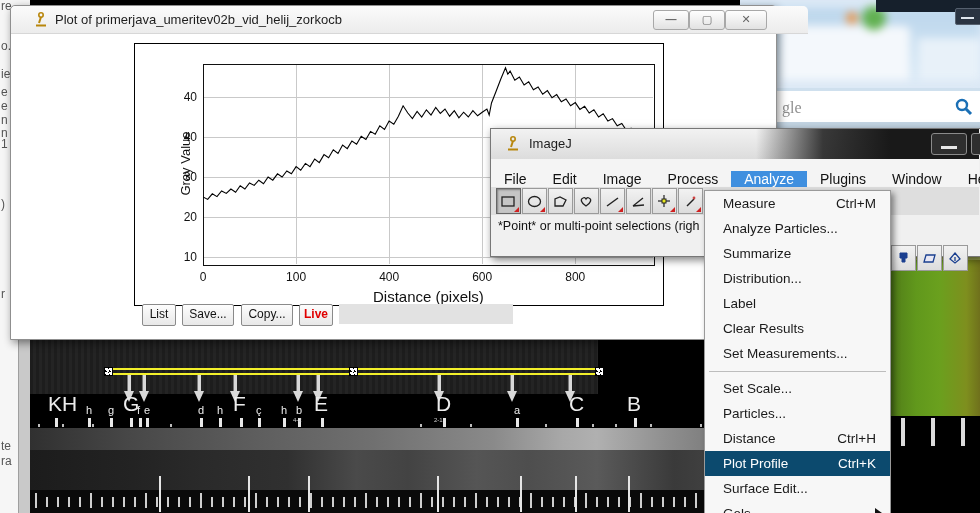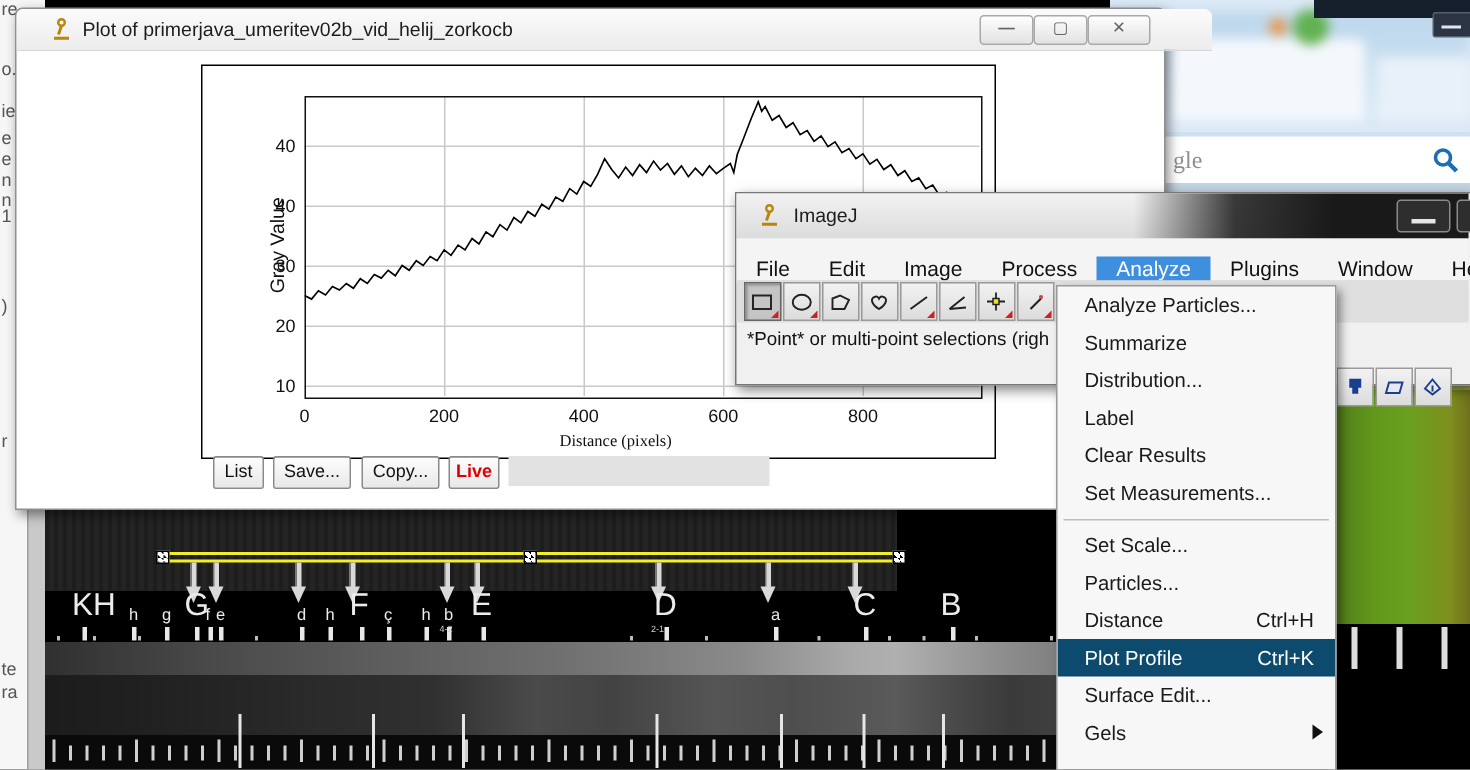--- a/index.html
+++ b/index.html
@@ -64,21 +64,21 @@
   .win-title{position:absolute;left:44px;top:6px;font-size:13px;color:#1d1d1d;}
   .mic-icon{position:absolute;width:16px;height:16px;}
   .winbtn{position:absolute;top:4px;width:34px;height:18px;background:linear-gradient(180deg,#fefefe,#e2e2e2);
      border:1px solid #a8a8a8;border-radius:3px;color:#666;text-align:center;font-size:11px;line-height:16px;font-weight:bold;}
   #plot-canvas{left:123px;top:37px;width:528px;height:261px;background:#fff;border:1px solid #000;}
   .gline{position:absolute;background:#c9c9c9;}
   #axes-frame{position:absolute;border:1px solid #111;}
   .ytick-label{position:absolute;font-size:12px;color:#111;text-align:right;width:24px;}
   .xtick-label{position:absolute;font-size:12px;color:#111;text-align:center;width:40px;}
   #ylabel{position:absolute;font-size:13px;color:#111;transform:rotate(-90deg);transform-origin:center;}
-  #xlabel{position:absolute;font-size:11px;color:#111;font-family:Liberation Serif, serif;}
+  #xlabel{position:absolute;font-size:15px;color:#111;}
   .pbtn{position:absolute;top:298px;height:20px;background:linear-gradient(180deg,#fdfdfd,#e8e8e8);
      border:1px solid #8a8a8a;border-radius:2px;font-size:12px;color:#111;text-align:center;line-height:18px;}
   #live-btn{color:#e00000;font-weight:bold;}
   #plot-field{left:328px;top:298px;width:174px;height:20px;background:#e2e2e2;}
   
   #imagej-window{left:490px;top:128px;width:490px;height:127px;background:#f0f0f0;border:1px solid #777;
      box-shadow:2px 3px 8px rgba(0,0,0,.5);z-index:20;}
   #ij-titlebar{left:0;top:0;width:488px;height:30px;background:linear-gradient(180deg,#f2f2f2,#dcdcdc);}
   #ij-titledark{left:265px;top:0;width:223px;height:30px;
      background:linear-gradient(90deg,rgba(25,25,25,0),rgba(25,25,25,.85) 30%,#191919 60%);}
@@ -370,21 +370,21 @@
         <div class="gline" style="left: 68px; top: 53px; width: 450px; height: 1px;"></div>
       </div>
     <div id="axes-frame" style="left: 68px; top: 20px; width: 450px; height: 200px;"></div>
     <div id="ticklabel-holder">
         <div class="ytick-label" style="left: 38px; top: 206px;">10</div>
         <div class="ytick-label" style="left: 38px; top: 166px;">20</div>
         <div class="ytick-label" style="left: 38px; top: 126px;">30</div>
         <div class="ytick-label" style="left: 38px; top: 86px;">40</div>
         <div class="ytick-label" style="left: 38px; top: 46px;">40</div>
         <div class="xtick-label" style="left: 48px; top: 226px;">0</div>
-        <div class="xtick-label" style="left: 141.071px; top: 226px;">200</div>
+        <div class="xtick-label" style="left: 141.071px; top: 226px;">100</div>
         <div class="xtick-label" style="left: 234.143px; top: 226px;">400</div>
         <div class="xtick-label" style="left: 327.214px; top: 226px;">600</div>
         <div class="xtick-label" style="left: 420.285px; top: 226px;">800</div>
       </div>
     <div id="ylabel" style="left: 10px; top: 112px; width: 80px; text-align: center;">Gray Value</div>
     <div id="xlabel" style="left: 238px; top: 244px;">Distance (pixels)</div>
     <svg id="profile-svg" class="abs" width="450" height="200" style="left: 68px; top: 20px; width: 450px; height: 200px;">
         <polyline points="0.0,133.0 4.7,135.4 9.3,129.8 14.0,132.6 18.6,127.0 23.3,129.4 27.9,125.0 32.6,128.2 37.2,121.8 41.9,125.0 46.5,119.0 51.2,121.4 55.8,116.2 60.5,119.8 65.1,113.0 69.8,116.2 74.5,109.8 79.1,113.0 83.8,107.0 88.4,109.8 93.1,102.6 97.7,106.2 102.4,99.4 107.0,102.6 111.7,95.0 116.3,98.6 121.0,90.6 125.6,93.8 130.3,85.8 135.0,89.4 139.6,81.0 144.3,84.6 148.9,77.0 153.6,80.2 158.2,72.2 162.9,75.4 167.5,67.4 172.2,70.2 176.8,61.8 181.5,65.4 186.1,57.0 190.8,60.2 195.4,52.2 200.1,41.8 204.8,49.0 209.4,54.6 214.1,47.4 218.7,53.0 223.4,45.8 228.0,51.0 232.7,43.4 237.3,49.4 242.0,45.0 246.6,52.2 251.3,46.6 255.9,53.8 260.6,48.2 265.3,53.0 269.9,46.6 274.6,51.8 279.2,48.2 283.9,45.0 286.2,51.0 288.5,39.0 293.2,27.0 297.8,15.0 302.5,3.8 304.8,10.2 307.1,7.0 311.8,16.2 316.4,13.0 321.1,21.0 325.7,17.8 330.4,25.8 335.1,23.0 339.7,30.2 344.4,26.6 349.0,33.8 353.7,30.6 358.3,37.8 363.0,35.0 367.6,41.8 372.3,38.6 376.9,45.4 381.6,42.2 386.2,49.0 390.9,45.8 395.6,53.0 400.2,49.8 404.9,57.0 409.5,54.6 414.2,61.8 418.8,59.4 423.5,66.6 428.1,64.2 432.8,71.4 437.4,69.0 442.1,75.8 446.7,73.0" fill="none" stroke="#000000" stroke-width="1.1"></polyline>
       </svg>
   </div>
@@ -484,20 +484,24 @@
             <path d="M7 6 v4" stroke="#1a3f8f" stroke-width="1.3"></path>
           </svg>
         </div>
       </div>
     </div>
   <div class="abs" id="ij-status">*Point* or multi-point selections (righ</div>
 </div>
 
 <div class="abs" id="analyze-menu">
     <div class="menu-row">
+      <span class="mlabel">Measure</span>
+      <span class="mshort">Ctrl+M</span>
+    </div>
+    <div class="menu-row">
       <span class="mlabel">Analyze Particles...</span>
     </div>
     <div class="menu-row">
       <span class="mlabel">Summarize</span>
     </div>
     <div class="menu-row">
       <span class="mlabel">Distribution...</span>
     </div>
     <div class="menu-row">
       <span class="mlabel">Label</span>

